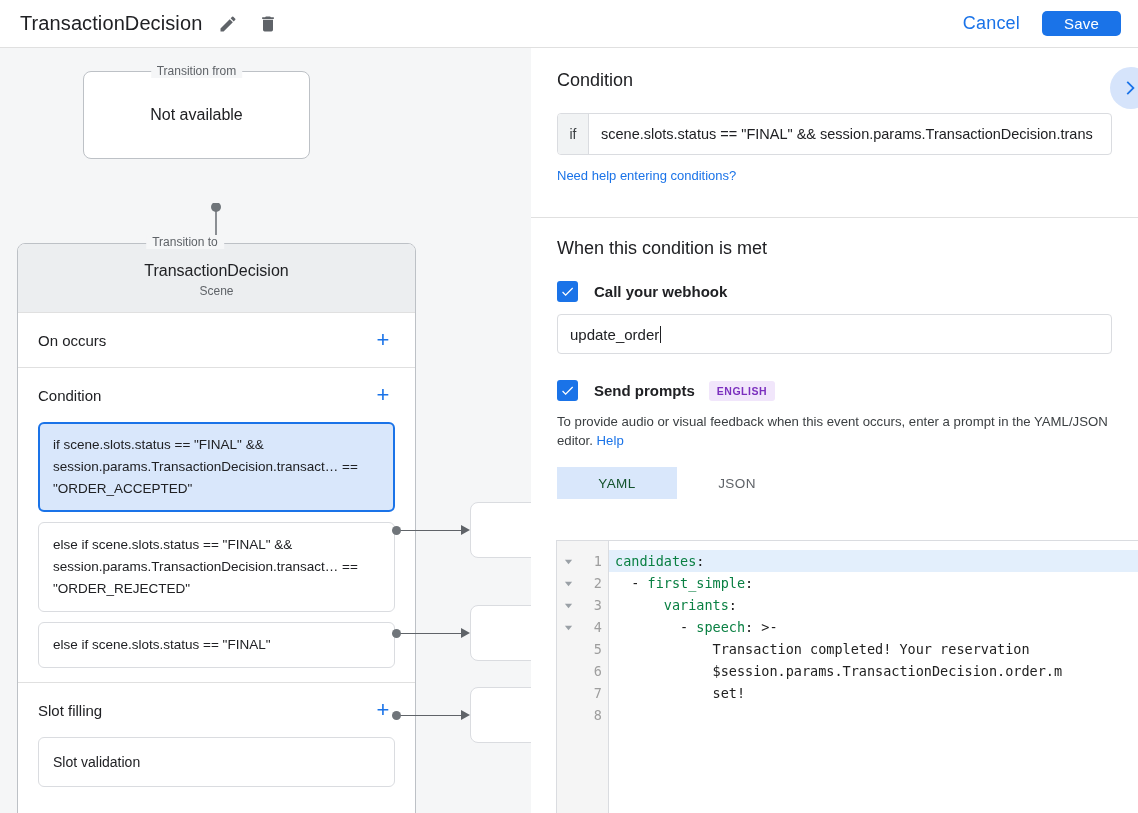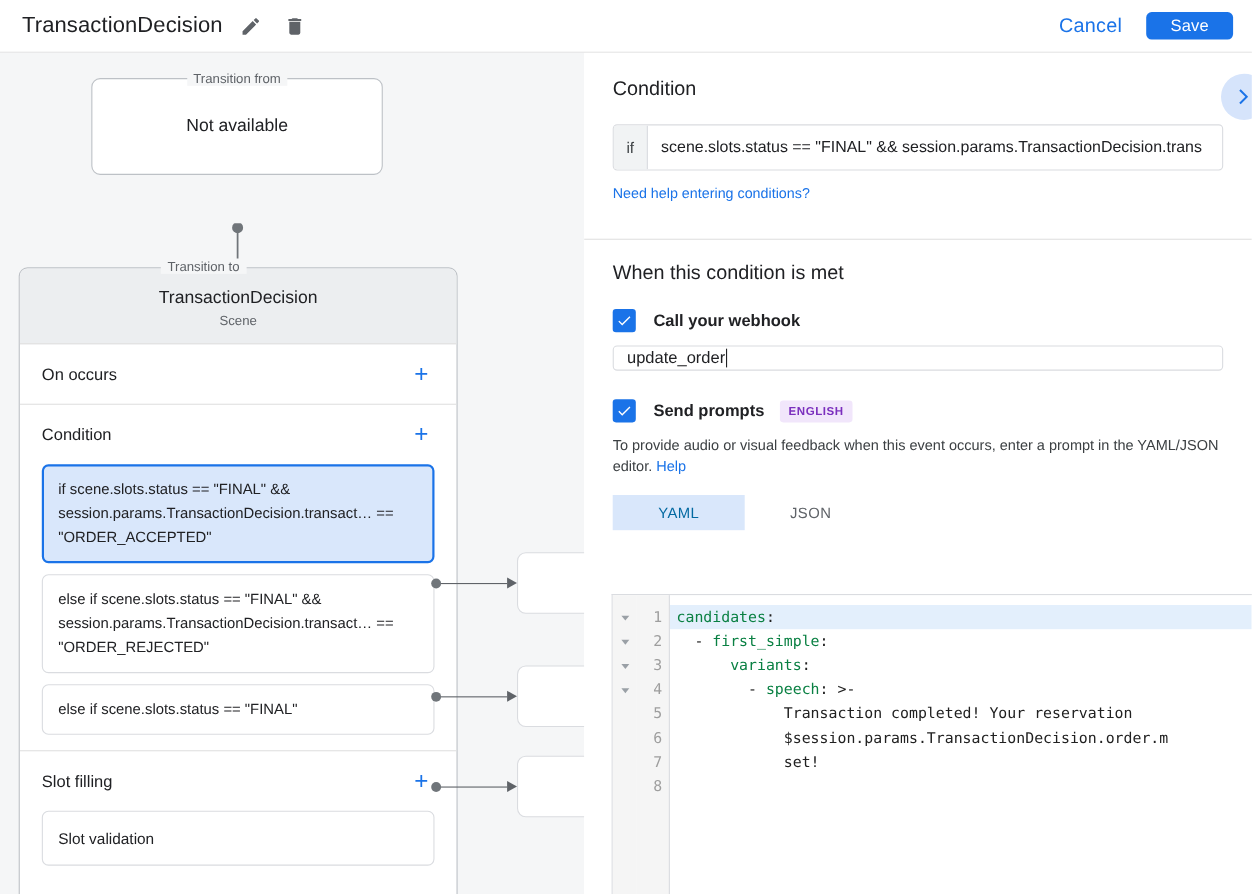--- a/index.html
+++ b/index.html
@@ -77,21 +77,21 @@
     top: -8px;
     background: #f5f6f7;
     font-size: 12px;
     color: #5f6368;
     padding: 0 6px;
     white-space: nowrap;
     line-height: 14px;
   }
 
   #transition-from-box {
-    left: 83px; top: 23px; width: 265px; height: 88px;
+    left: 83px; top: 23px; width: 227px; height: 88px;
   }
   #transition-from-box .fld-legend { left: 50%; transform: translateX(-50%); }
   #transition-from-text {
     position: absolute; left: 0; right: 0; top: 50%;
     transform: translateY(-50%);
     text-align: center;
     font-size: 16px; color: #202124;
   }
 
   
@@ -310,21 +310,21 @@
     line-height: 19px;
     color: #3c4043;
   }
   .help-text .inline-link {
     color: #1a73e8; text-decoration: underline; cursor: pointer;
   }
   .help-text .inline-link.plain { text-decoration: none; }
 
   #webhook-input {
     margin-top: 12px;
-    height: 23px;
+    height: 40px;
     border: 1px solid #dadce0;
     border-radius: 4px;
     display: flex; align-items: center;
     padding-left: 12px;
     font-size: 15px;
     color: #202124;
     background: #ffffff;
     cursor: text;
   }
   #webhook-caret {
@@ -338,21 +338,21 @@
 
   #editor-tabs { display: flex; margin-top: 17px; }
   .etab {
     width: 120px; height: 32px;
     display: flex; align-items: center; justify-content: center;
     font-size: 13.5px;
     cursor: pointer;
     color: #5f6368;
     letter-spacing: .4px;
   }
-  .etab.active { background: #d9e7fb; color: #0369a1; }
+  .etab.active { background: #d9e7fb; color: #14532d; }
 
   #code-editor {
     position: absolute;
     left: 556px; top: 540px;
     width: 582px; height: 273px;
     background: #ffffff;
     border: 1px solid #dadce0;
     border-bottom: none; border-right: none;
     display: flex;
     overflow: hidden;

